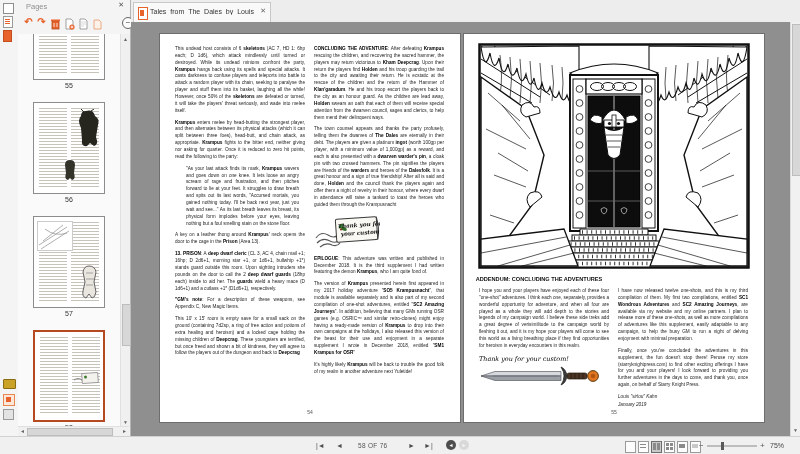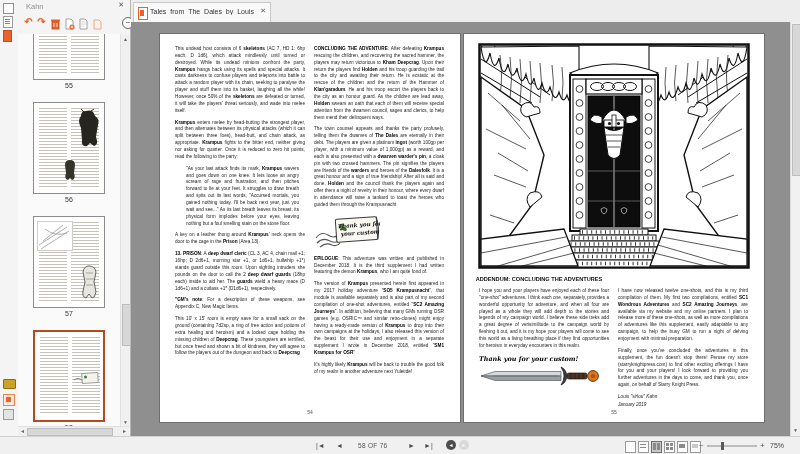--- a/index.html
+++ b/index.html
@@ -66,21 +66,21 @@
   .pcol{width:130px;}
   .pcol p{margin:0 0 5px 0;font-size:4.7px;line-height:1.46;text-align:justify;color:#1c1c1c;}
   .pcol p.quote{margin-left:11px;margin-right:6px;}
   .pcol p b{color:#000;}
   .sig p{font-style:italic;margin:0 0 1px 0;text-align:left;}
 
   
   #illus-wrap{position:absolute;left:14px;top:9px;width:272px;height:226px;}
   #addendum-head{position:absolute;left:0;top:242px;width:150px;text-align:center;font-size:5.6px;font-weight:bold;color:#111;}
   #rcols{position:absolute;left:15px;top:254px;width:270px;display:flex;gap:9px;}
-  .sword-cap{font-family:"DejaVu Serif",serif;font-weight:bold;font-style:italic;font-size:6.4px;color:#000;margin:4px 0 1px 0;}
+  .sword-cap{font-family:"DejaVu Serif",serif;font-weight:normal;font-style:italic;font-size:6.4px;color:#000;margin:4px 0 1px 0;}
 
   
   .banner{margin:3px 0 4px 0;display:block;}
 
   
   #doc-scroll{position:absolute;right:0;top:22px;width:9px;height:414px;background:#f1f1f1;border-left:1px solid #dadada;}
   #doc-thumb{position:absolute;left:1px;top:2px;width:7px;height:150px;background:#d7d7d7;border:1px solid #bdbdbd;}
 
   
   #statusbar{left:0;top:436px;width:800px;height:18px;background:#f0f0f1;border-top:1px solid #d2d2d2;}
@@ -122,21 +122,21 @@
         <i></i>
       </div>
     </div>
   <div class="rail-ico" style="top:409px">
       <div class="graysq-ico"></div>
     </div>
 </div>
 
 <div id="panel" class="abs">
   <div id="panel-header">
-    <span id="panel-title">Kahn</span>
+    <span id="panel-title">Pages</span>
     <span id="panel-close">✕</span>
   </div>
   <div id="panel-toolbar">
     <div class="ptool rot" style="left:4px">↶</div>
     <div class="ptool rot" style="left:17px">↷</div>
     <div class="ptool" style="left:31px">
       <svg width="11" height="12" viewBox="0 0 11 12">
           <rect x="2" y="3" width="7" height="8" fill="#e8632c" stroke="#b44b1c" stroke-width="0.8"></rect>
           <rect x="1" y="1.5" width="9" height="1.6" fill="#e8632c"></rect>
           <line x1="4" y1="5" x2="4" y2="9" stroke="#fff" stroke-width="0.8"></line>

